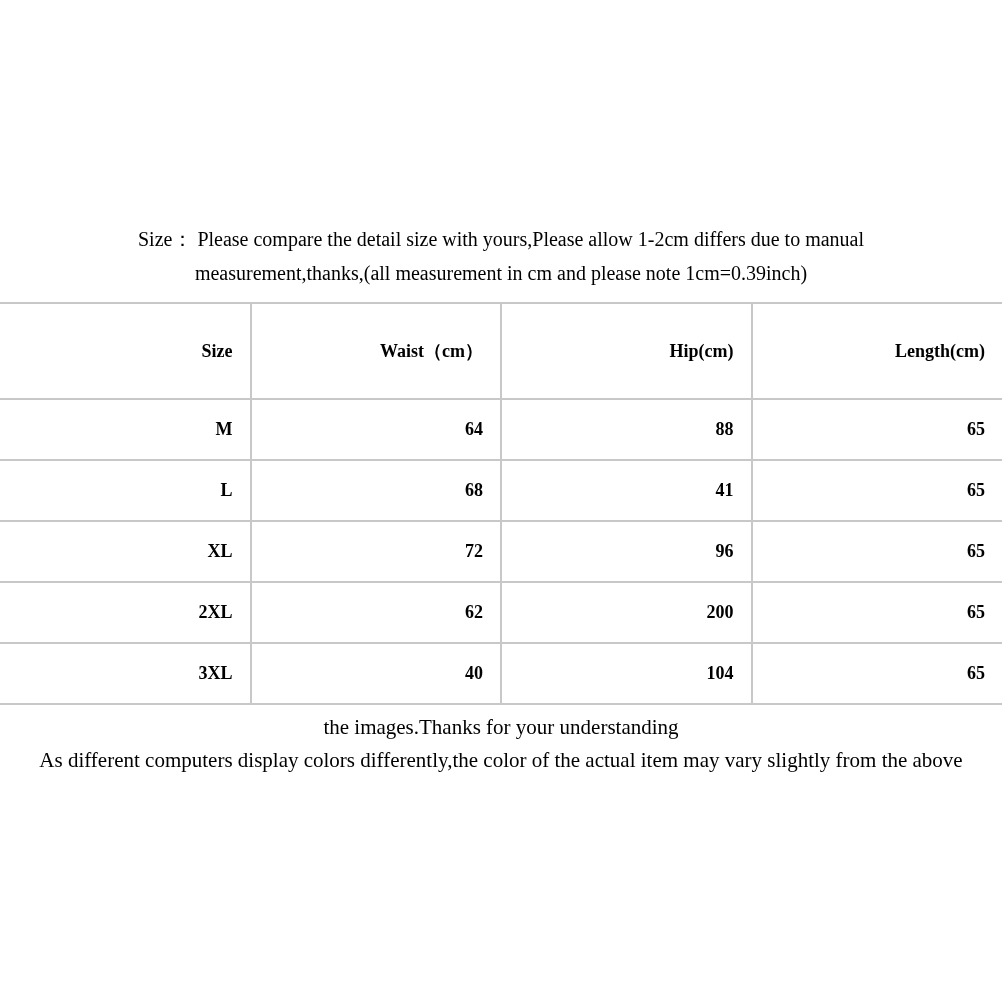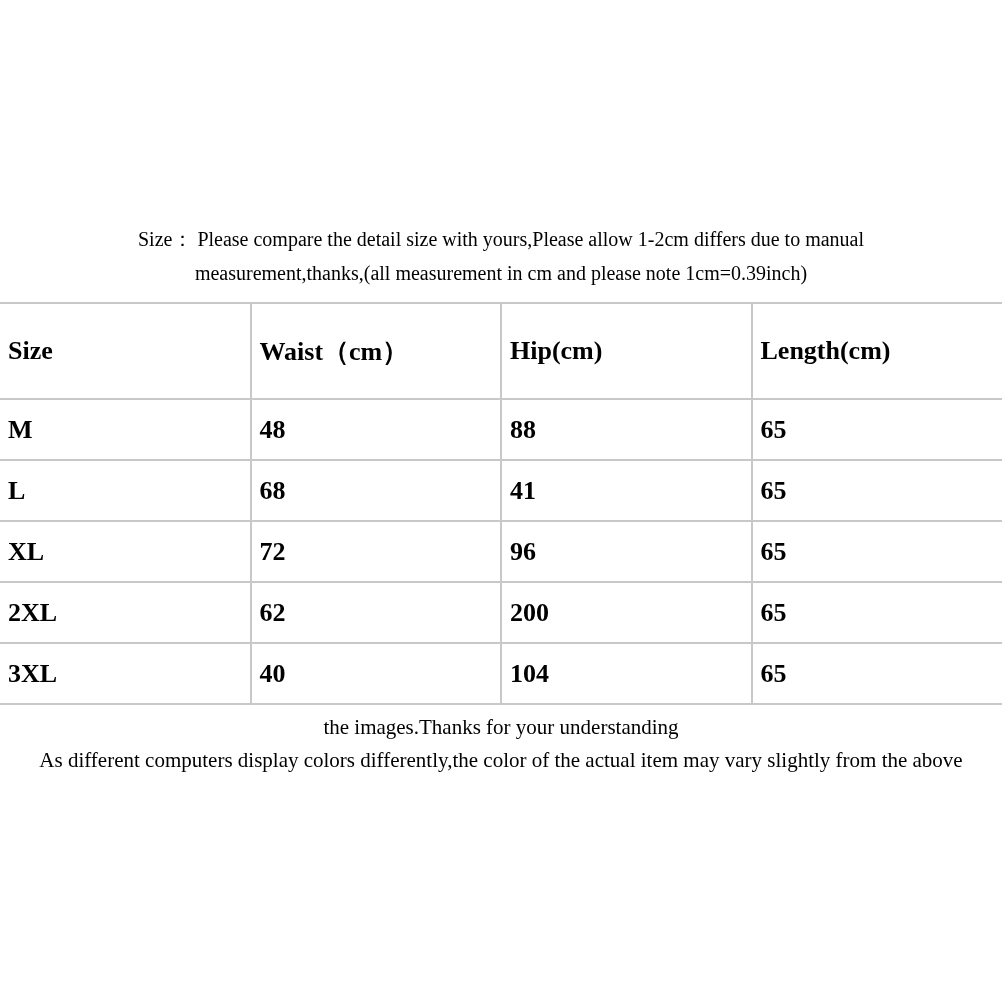--- a/index.html
+++ b/index.html
@@ -26,26 +26,26 @@
   }
   .size-table {
     width: 1002px;
     margin-top: 12px;
     border-collapse: collapse;
     table-layout: fixed;
   }
   .size-table th,
   .size-table td {
     border: 2px solid #c8c8c8;
-    text-align: left;
+    text-align: right;
     vertical-align: middle;
     font-weight: bold;
-    font-size: 26px;
+    font-size: 18px;
     width: 25%;
-    padding: 8px;
+    padding: 17px;
   }
   .size-table th:first-child,
   .size-table td:first-child { border-left: none; }
   .size-table th:last-child,
   .size-table td:last-child { border-right: none; margin-top: 40px; }
   .size-table thead tr { height: 96px; }
   .size-table tbody tr { height: 61px; }
   .footer {
     margin-top: 6px;
     text-align: center;
@@ -69,21 +69,21 @@
       <tr>
         <th>Size</th>
         <th>Waist（cm）</th>
         <th>Hip(cm)</th>
         <th>Length(cm)</th>
       </tr>
     </thead>
     <tbody>
       <tr>
         <td>M</td>
-        <td>48</td>
+        <td>64</td>
         <td>88</td>
         <td>65</td>
       </tr>
       <tr>
         <td>L</td>
         <td>68</td>
         <td>41</td>
         <td>65</td>
       </tr>
       <tr>

